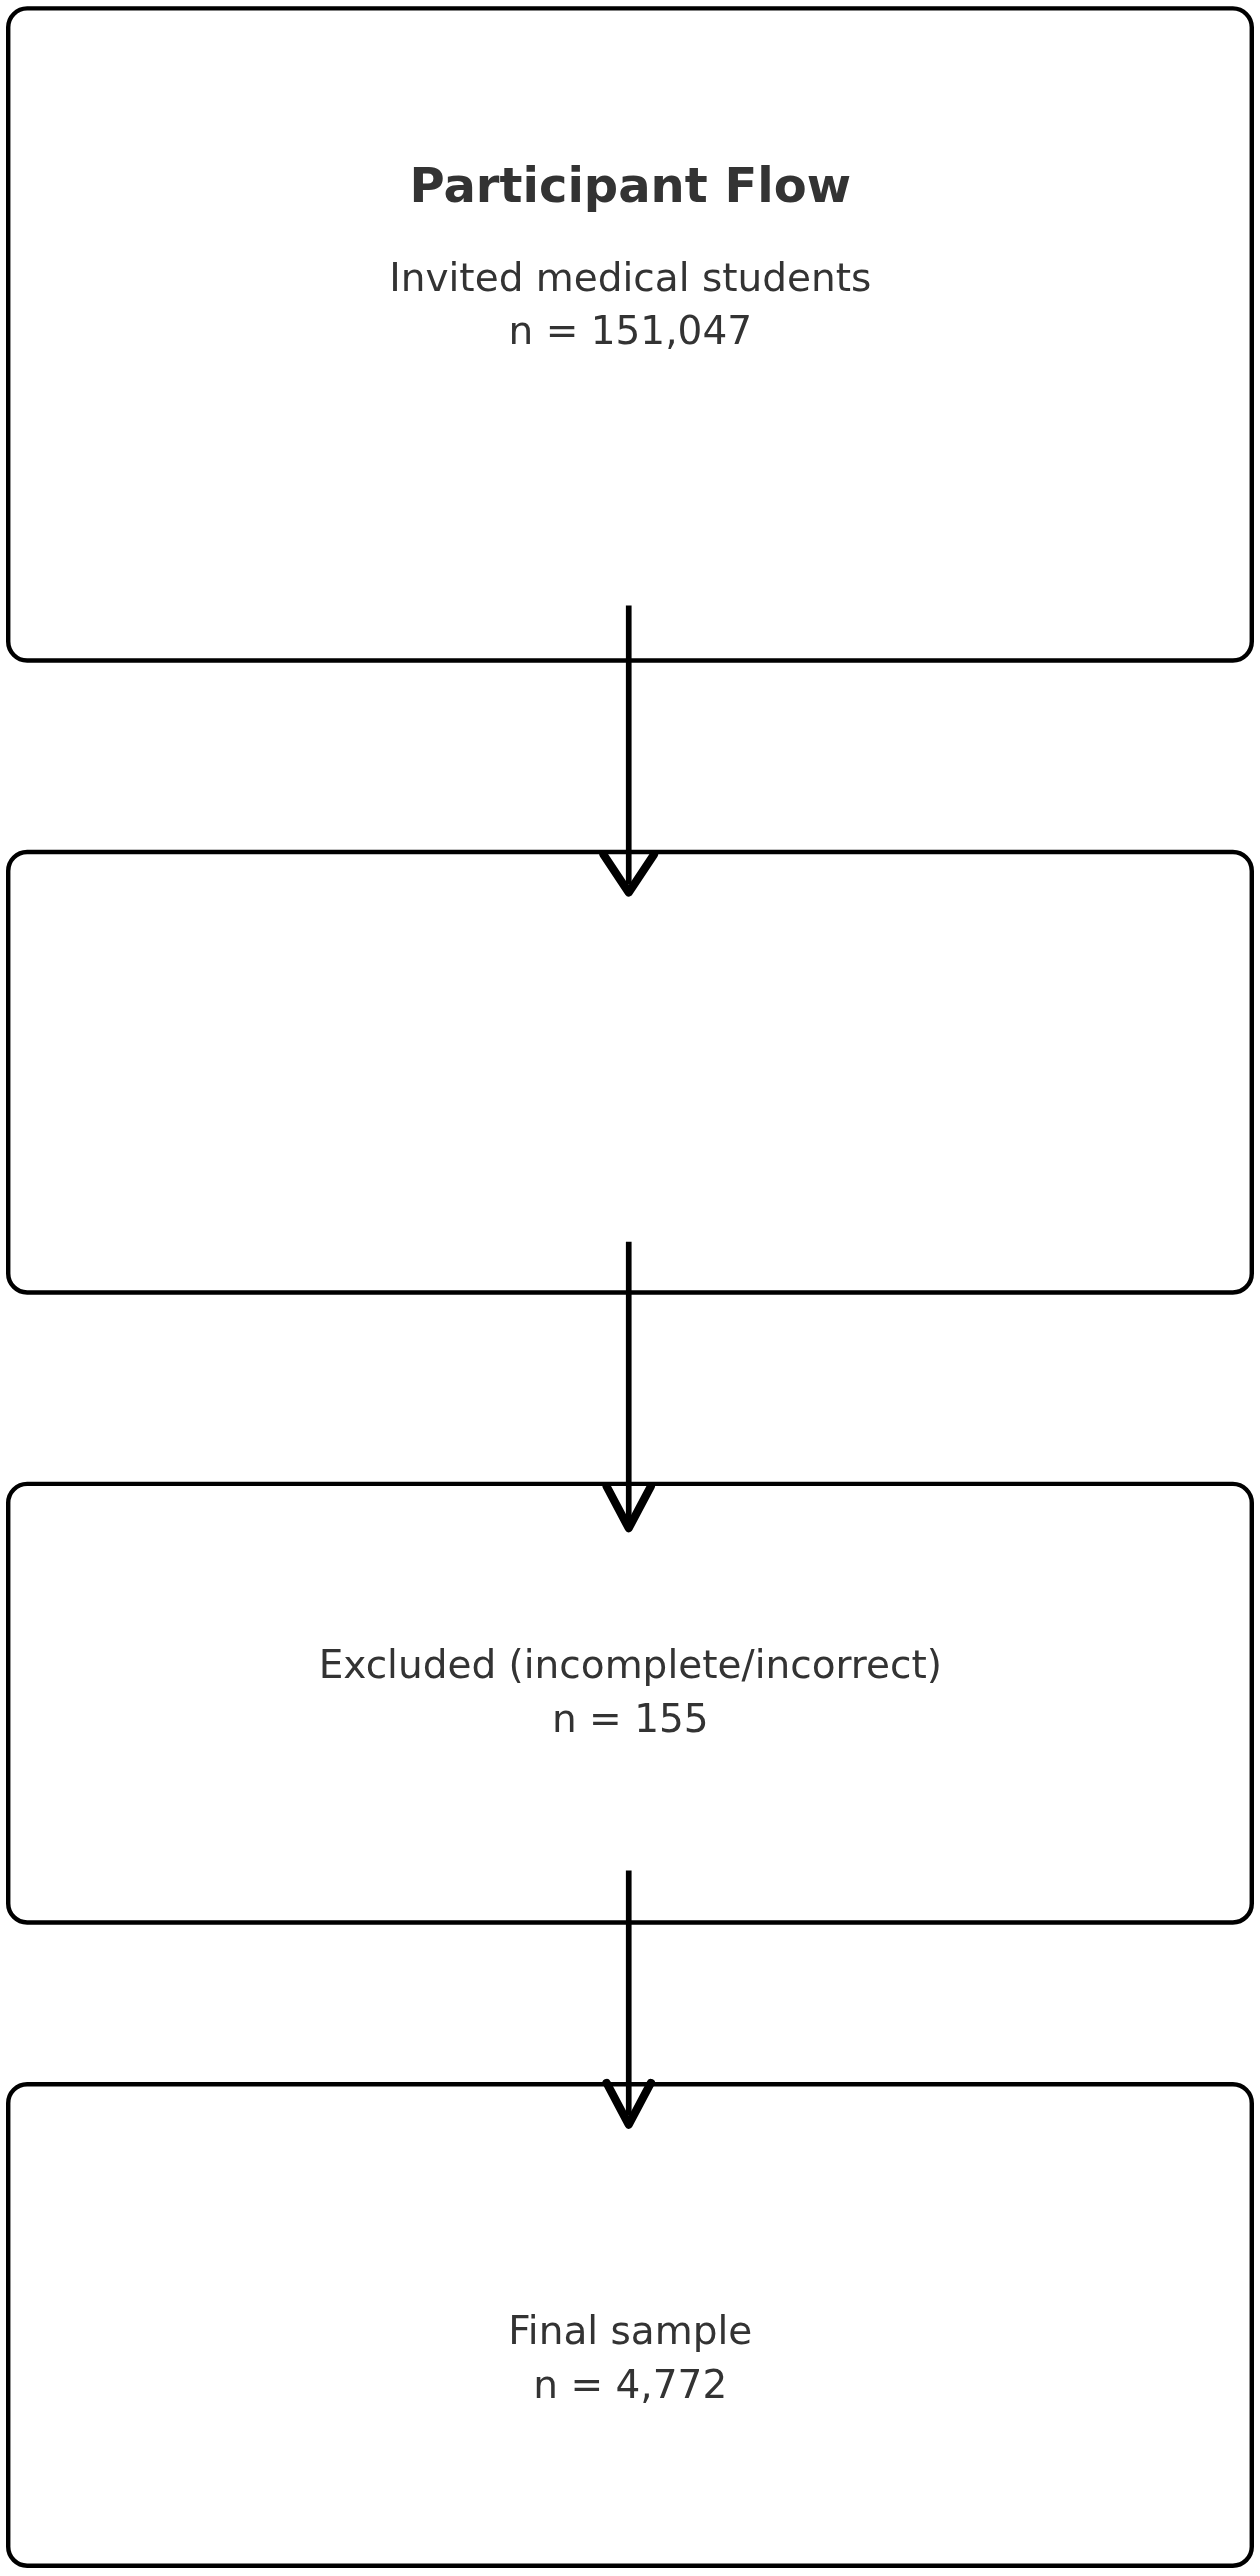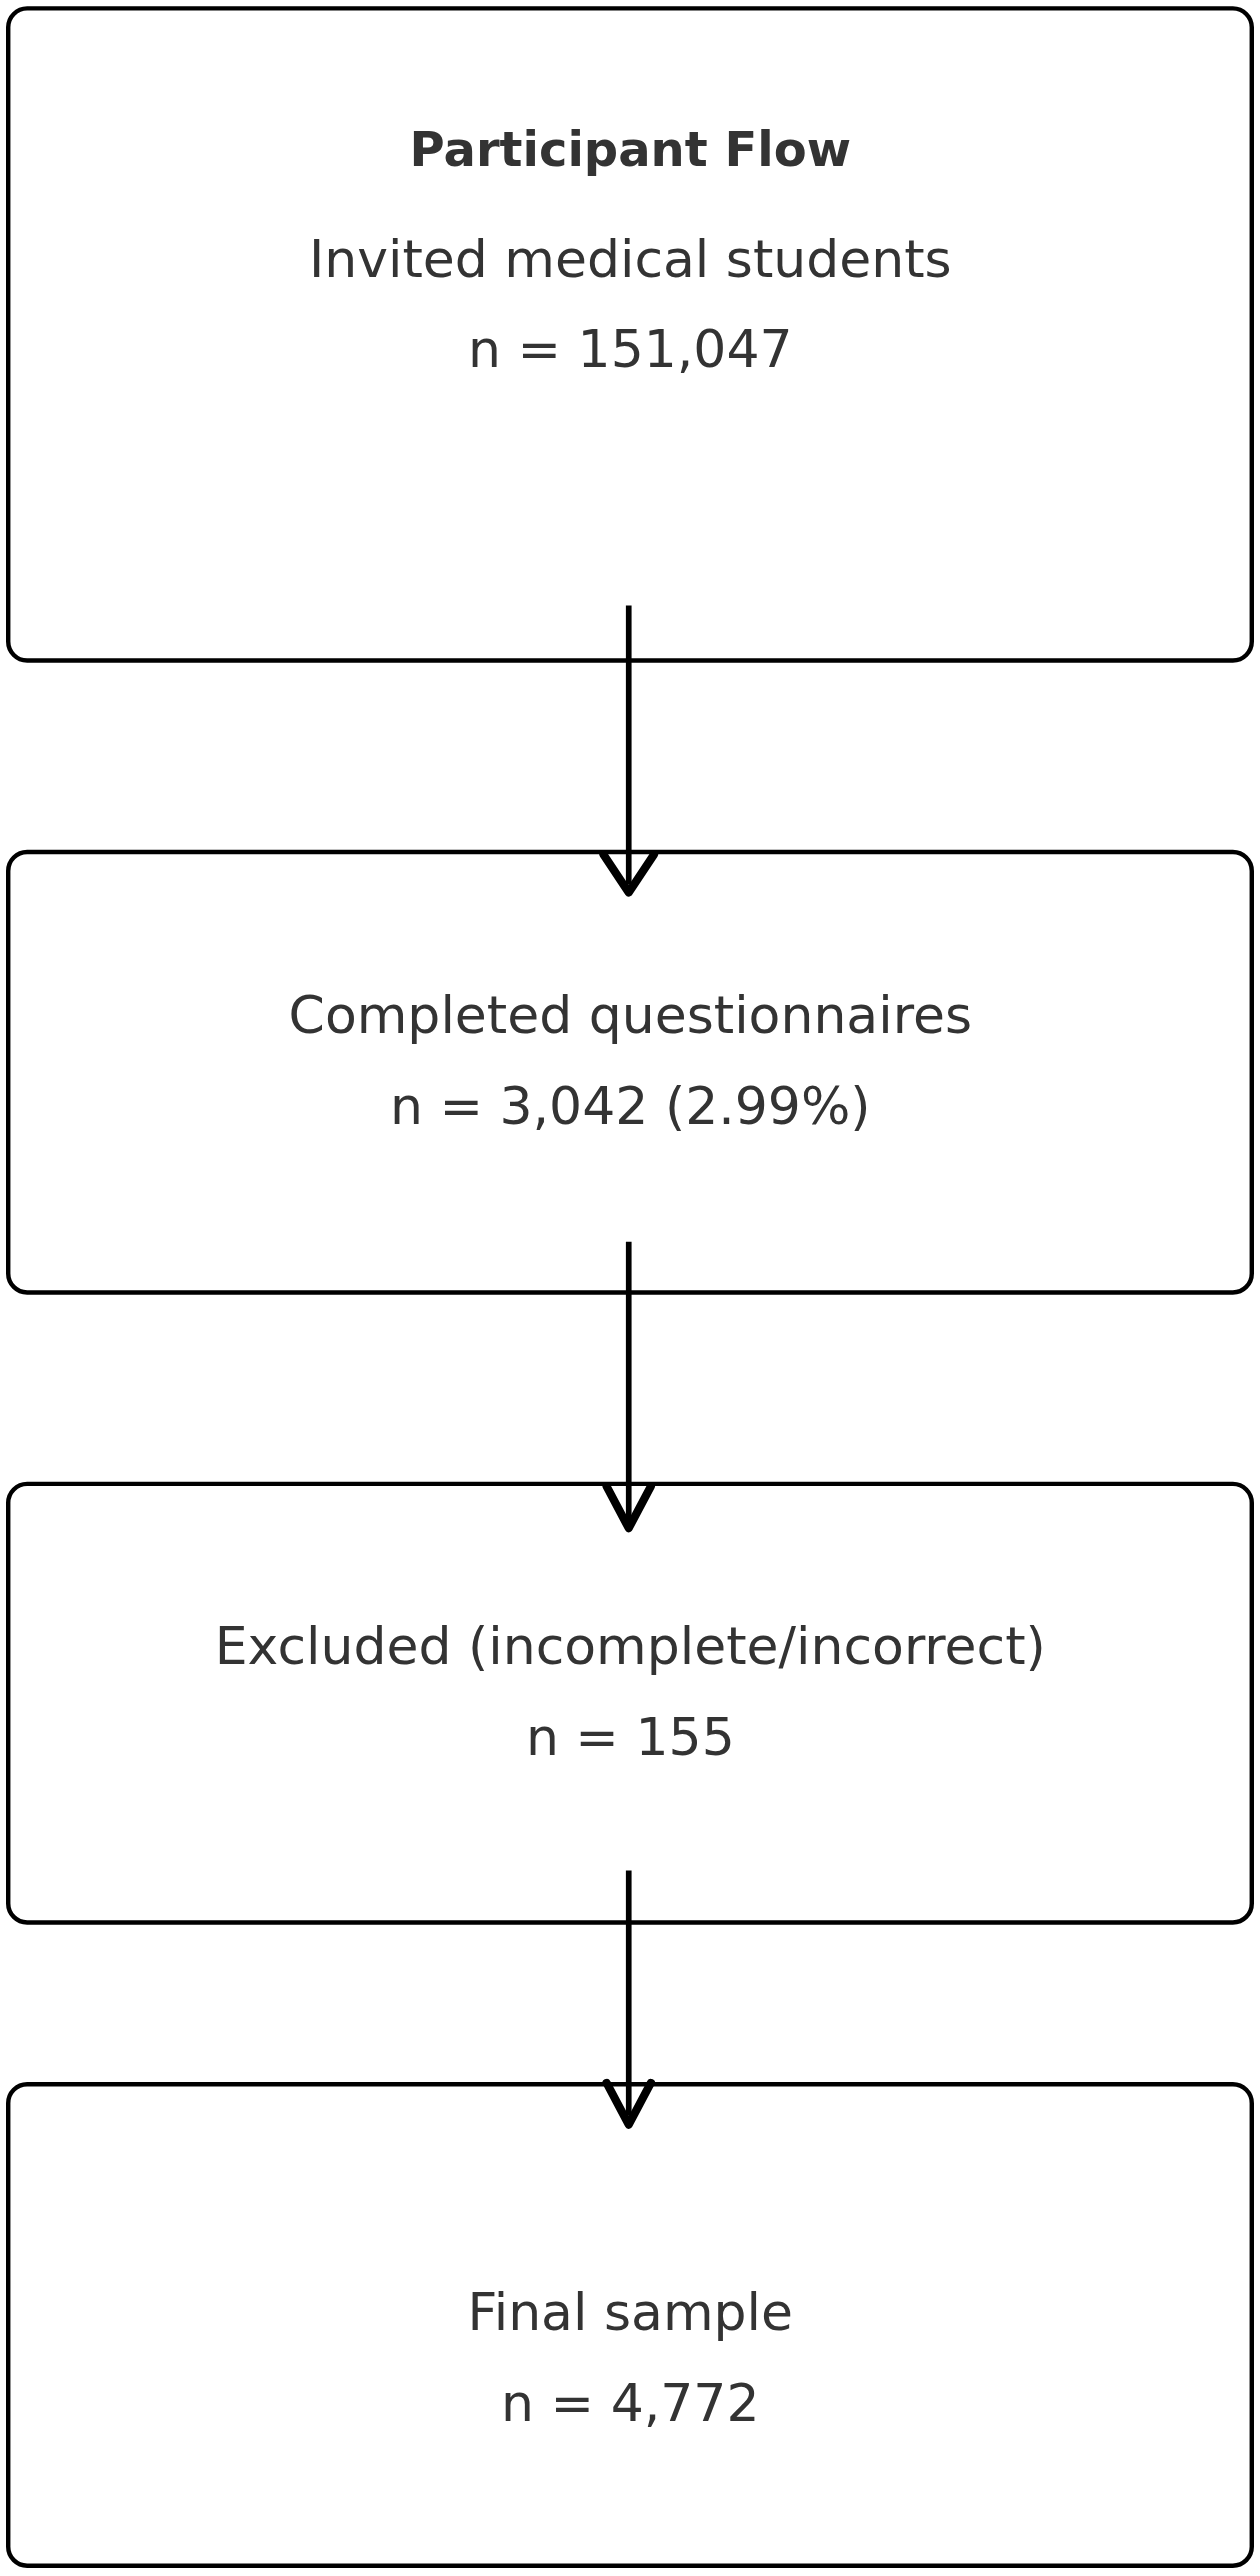--- a/index.html
+++ b/index.html
@@ -46,25 +46,25 @@
     font-size: 48px;
     font-weight: bold;
     color: #333333;
     line-height: 1.05;
     letter-spacing: 0px;
     margin: 0 0 40px 0;
     white-space: nowrap;
   }
 
   .node-line {
-    font-size: 52px;
+    font-size: 39px;
     font-weight: normal;
     color: #333333;
     line-height: 1.28;
-    margin: 12px;
+    margin: 2px;
     white-space: nowrap;
   }
 
   
   #node-invited    { left: 6.3px;  top: 6.3px;   width: 1248px; height: 656px; }
   #node-completed  { left: 6.3px;  top: 850px; width: 1248px; height: 444px;  }
   #node-excluded   { left: 6.3px;  top: 1482px; width: 1248px; height: 442px;  }
   #node-final      { left: 6.3px;  top: 2082px; width: 1248px; height: 485px;  }
 
   
@@ -108,26 +108,20 @@
   </svg>
 
   <div class="node-box" id="node-invited">
     <div class="node-text-block">
       <div class="node-title">Participant Flow</div>
       <div class="node-line">Invited medical students</div>
       <div class="node-line">n = 151,047</div>
     </div>
   </div>
 
-  <div class="node-box" id="node-completed">
-    <div class="node-text-block">
-      <div class="node-line">Completed questionnaires</div>
-      <div class="node-line">n = 3,042 (2.99%)</div>
-    </div>
-  </div>
 
   <div class="node-box" id="node-excluded">
     <div class="node-text-block">
       <div class="node-line">Excluded (incomplete/incorrect)</div>
       <div class="node-line">n = 155</div>
     </div>
   </div>
 
   <div class="node-box" id="node-final">
     <div class="node-text-block">

